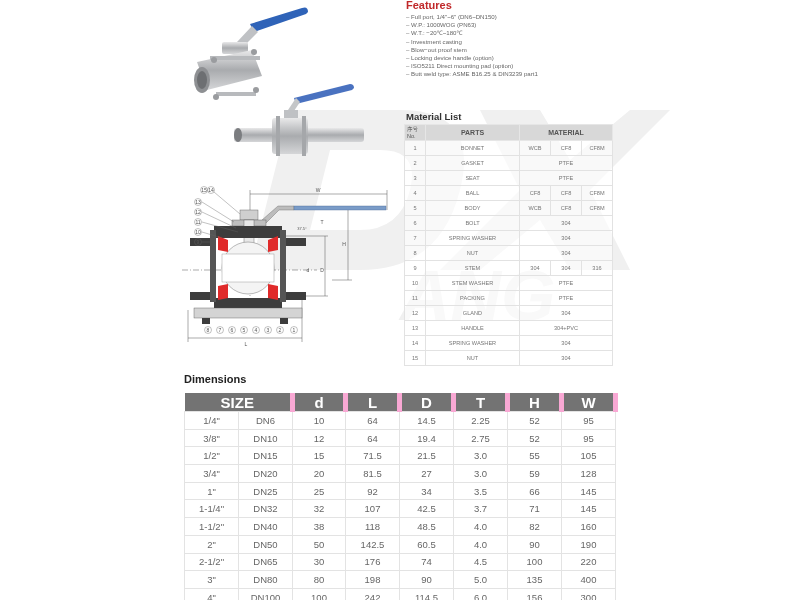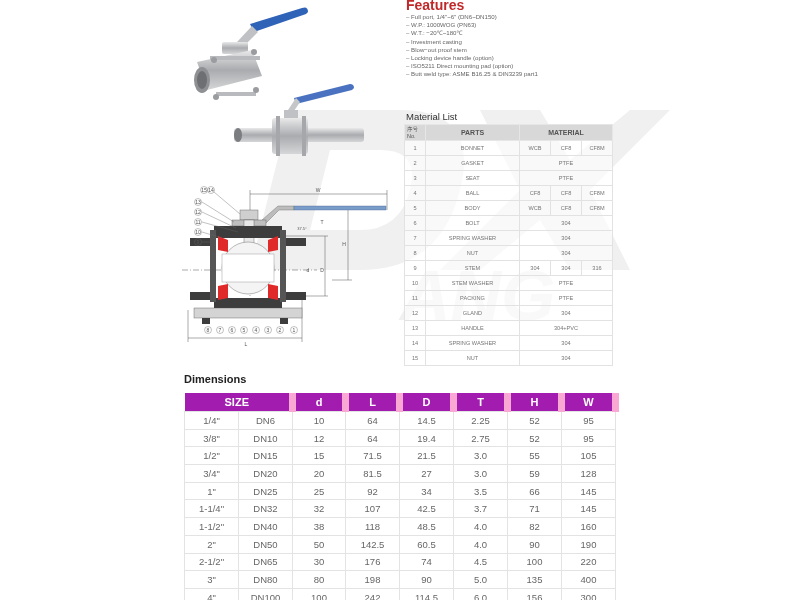--- a/index.html
+++ b/index.html
@@ -8,36 +8,36 @@
   .watermark { position: absolute; left: 250px; top: 70px; width: 420px; height: 260px; pointer-events: none; }
 
   .photo { position: absolute; }
   #photo-1 { left: 182px; top: 2px; width: 205px; height: 110px; }
   #photo-2 { left: 232px; top: 82px; width: 150px; height: 90px; }
 
   .diagram { position: absolute; left: 182px; top: 180px; width: 210px; height: 168px; }
 
   
   .features { position: absolute; left: 406px; top: 0px; width: 200px; }
-  .features h3 { margin: 0; font-size: 14px; font-weight: bold; color: #c0282a; line-height: 11px; }
+  .features h3 { margin: 0; font-size: 11px; font-weight: bold; color: #c0282a; line-height: 11px; }
   .features ul { list-style: none; margin: 2px 0 0 0; padding: 0; }
   .features li { font-size: 6.1px; line-height: 8.2px; color: #666; white-space: nowrap; }
   .features li::before { content: "– "; }
 
   
-  .mat-title { position: absolute; left: 406px; top: 111px; font-size: 9.5px; font-weight: normal; color: #333; }
+  .mat-title { position: absolute; left: 406px; top: 111px; font-size: 9.5px; font-weight: bold; color: #333; }
   table.mat { position: absolute; left: 404px; top: 124px; width: 208px; border-collapse: collapse; table-layout: fixed; }
   table.mat th { background: #d8d8d8; color: #555; font-weight: bold; font-size: 7px; height: 15px; padding: 0; border: 1px solid #e6e6e6; }
   table.mat th.no { font-size: 5.5px; font-weight: normal; text-align: left; padding-left: 2px; }
   table.mat td { font-size: 5.6px; color: #777; text-align: center; height: 14px; padding: 0; border: 1px solid #e2e2e2; background: rgba(255,255,255,0.6); }
 
   
   .dim-title { position: absolute; left: 184px; top: 373px; font-size: 11px; font-weight: bold; color: #222; }
   table.dim { position: absolute; left: 184px; top: 393px; width: 431px; border-collapse: collapse; table-layout: fixed; }
-  table.dim th { background: #a21caf; color: #fff; font-weight: bold; font-size: 11px; height: 18px; padding: 0; border-right: 7px solid #f9a8d4; }
+  table.dim th { background: #737373; color: #fff; font-weight: bold; font-size: 15px; height: 18px; padding: 0; border-right: 5px solid #f9a8d4; }
   table.dim td { font-size: 9.5px; color: #666; text-align: center; height: 16.7px; padding: 0; border: 1px solid #e3e3e3; }
 </style>
 </head>
 <body>
 
 <svg class="watermark" viewBox="0 0 420 260">
   <g fill="#f0f0f0">
     <path d="M40 40 L150 40 Q230 40 210 120 Q190 200 110 200 L0 200 Z M80 80 L60 160 L110 160 Q150 160 160 120 Q170 80 130 80 Z" fill-rule="evenodd"></path>
     <path d="M230 40 L290 40 L320 90 L380 40 L420 40 L340 120 L380 200 L320 200 L290 150 L230 200 L190 200 L270 120 Z"></path>
   </g>

